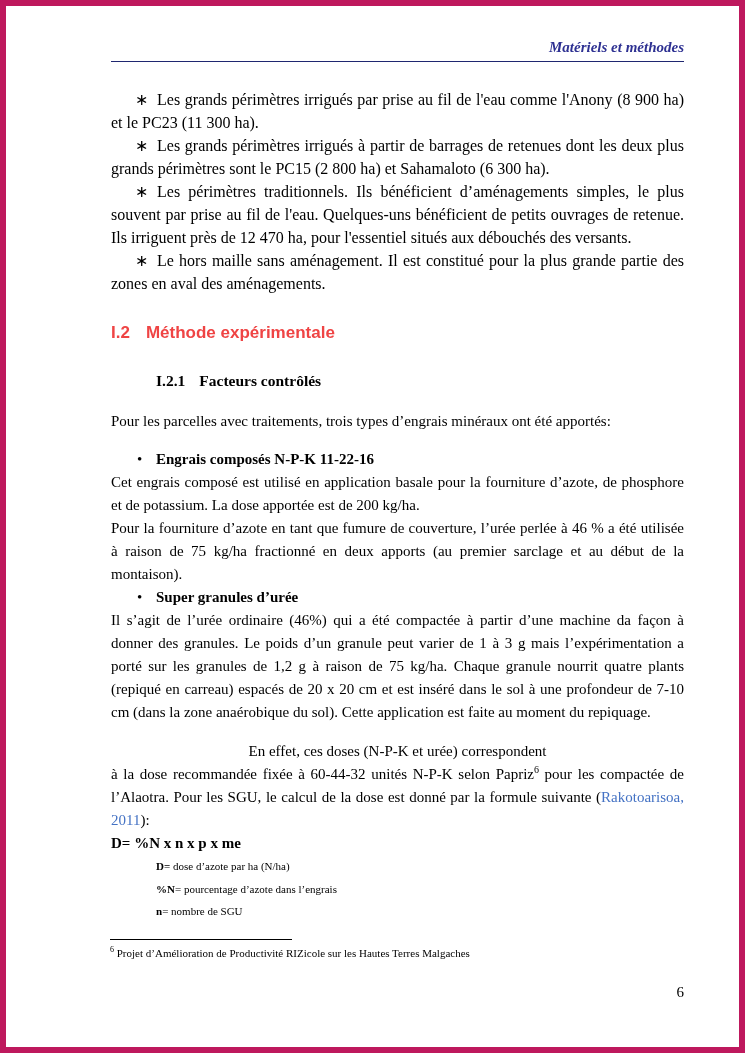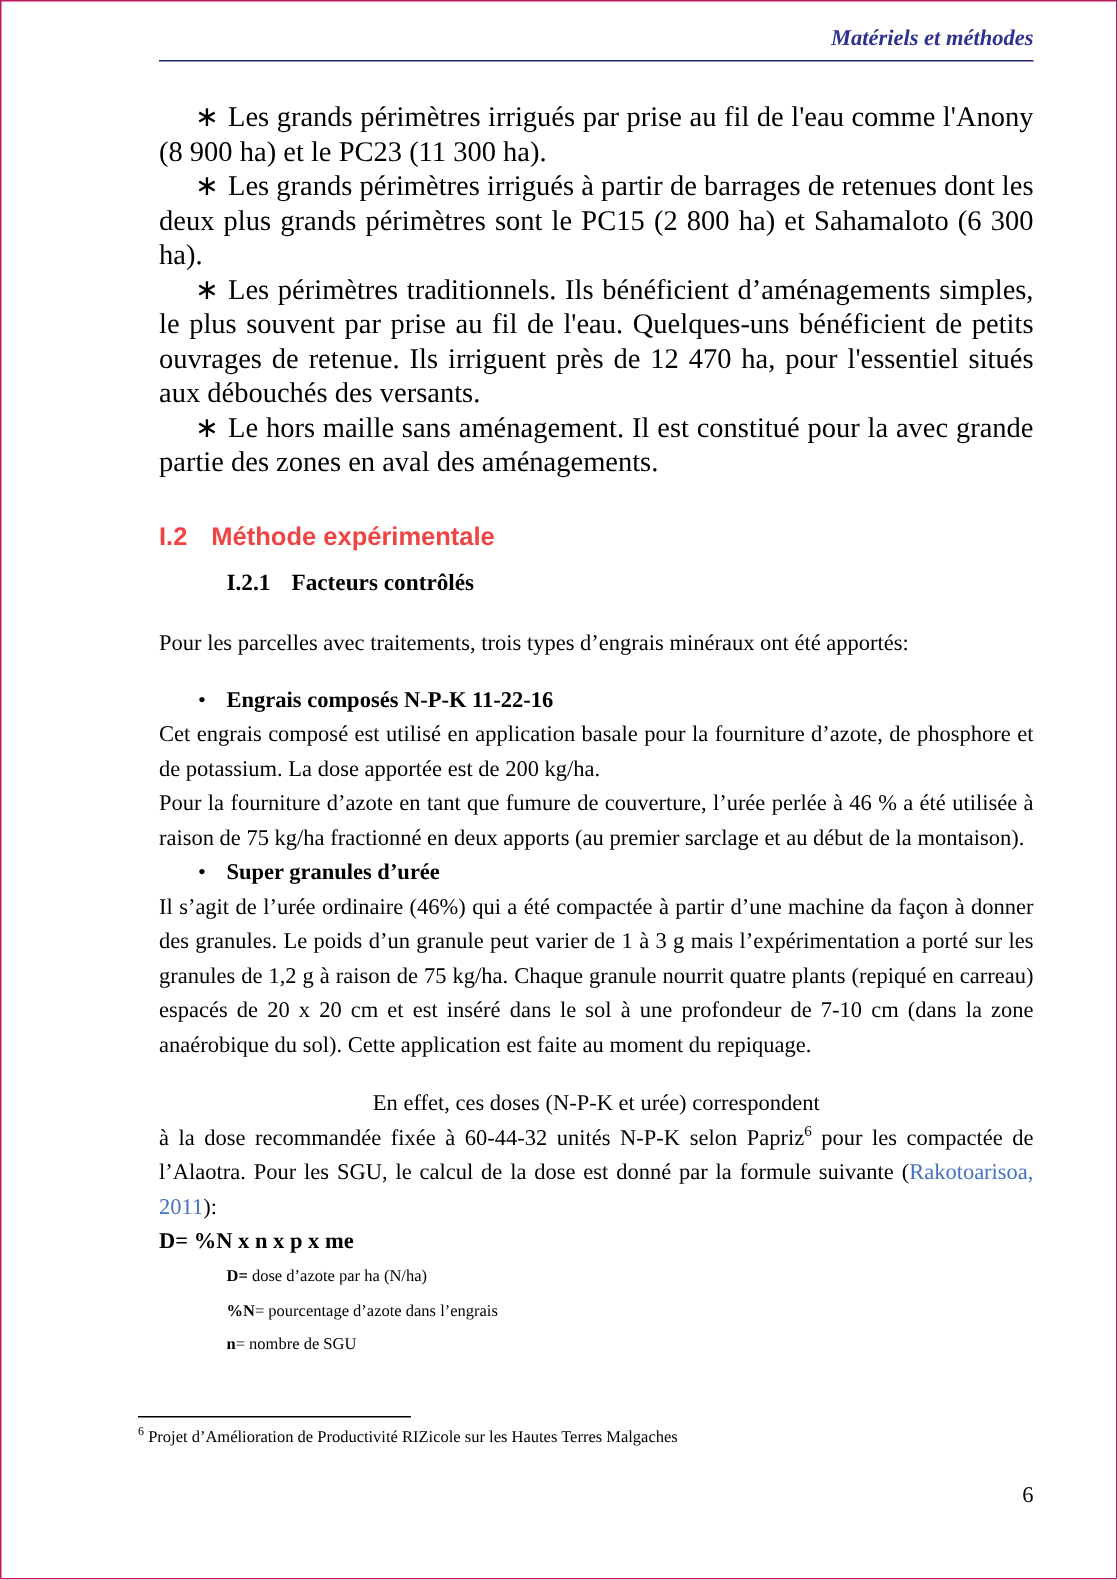--- a/index.html
+++ b/index.html
@@ -2,54 +2,54 @@
 <html><head>
 <meta charset="utf-8">
 <style>
   * { margin:0; padding:0; box-sizing:border-box; }
   html,body { background:#ffffff; }
   body { font-family:"Liberation Serif", serif; color:#000; }
   .page {
     position:relative;
     width:745px; height:1053px;
     background:#ffffff;
-    border:1px solid #be185d;
-    padding:16px 55px 0 105px;
+    border:6px solid #be185d;
+    padding:32px 55px 0 105px;
     overflow:hidden;
   }
   
   .header {
     text-align:right;
     padding-bottom:5px;
     border-bottom:1.5px solid #1f2770;
   }
   .header-title {
     color:#2e3192;
     font-weight:bold;
     font-style:italic;
     font-size:15px;
   }
   
   .t15 { font-size:15px; line-height:23px; }
   .jus { text-align:justify; }
   .intro { margin-top:26px; }
-  .star-par { font-size:19px; line-height:23px; text-align:justify; text-indent:24px; }
+  .star-par { font-size:16px; line-height:23px; text-align:justify; text-indent:24px; }
   .star { display:inline-block; width:22px; text-indent:0; }
   
   .sec {
     margin-top:27px;
     font-family:"Liberation Sans", sans-serif;
     font-weight:bold;
     font-size:17px;
     line-height:22px;
     color:#ef4444;
   }
   .sec .num { margin-right:16px; }
   .subsec {
-    margin-top:9px;
+    margin-top:26px;
     margin-left:45px;
     font-weight:bold;
     font-size:15.5px;
     line-height:22px;
   }
   .subsec .num { margin-right:14px; }
   .subsubsec {
     margin-top:15px;
     margin-left:90px;
     font-size:15px;
@@ -71,21 +71,21 @@
     text-align:left;
     font-weight:bold;
     font-size:15px;
     line-height:23px;
   }
   .def { margin-left:45px; font-size:11px; line-height:22.5px; }
   .def b { font-weight:bold; }
   
   .footnote-area {
     position:absolute;
-    left:91px; right:55px;
+    left:104px; right:55px;
     bottom:86px;
   }
   .fn-rule { width:182px; border-top:1px solid #000; margin-bottom:6px; }
   .fn { font-size:11px; line-height:15px; }
   .fn sup { font-size:8px; }
   
   .page-num {
     position:absolute;
     right:55px; bottom:46px;
     font-size:15px;
@@ -97,21 +97,21 @@
 <div class="page">
 
   <div class="header">
     <span class="header-title">Matériels et méthodes</span>
   </div>
 
   <div class="intro">
     <p class="star-par"><span class="star">∗</span><span>Les grands périmètres irrigués par prise au fil de l'eau comme l'Anony (8 900 ha) et le PC23 (11 300 ha).</span></p>
     <p class="star-par"><span class="star">∗</span><span>Les grands périmètres irrigués à partir de barrages de retenues dont les deux plus grands périmètres sont le PC15 (2 800 ha) et Sahamaloto (6 300 ha).</span></p>
     <p class="star-par"><span class="star">∗</span><span>Les périmètres traditionnels. Ils bénéficient d’aménagements simples, le plus souvent par prise au fil de l'eau. Quelques-uns bénéficient de petits ouvrages de retenue. Ils  irriguent près de 12 470 ha, pour l'essentiel situés aux débouchés des versants.</span></p>
-    <p class="star-par"><span class="star">∗</span><span>Le hors maille sans aménagement. Il est constitué pour la avec grande partie des zones en aval des aménagements.</span></p>
+    <p class="star-par"><span class="star">∗</span><span>Le hors maille sans aménagement. Il est constitué pour la plus grande partie des zones en aval des aménagements.</span></p>
   </div>
 
   <h1 class="sec"><span class="num">I.2</span><span>Méthode expérimentale</span></h1>
 
   <h2 class="subsec"><span class="num">I.2.1</span><span>Facteurs contrôlés</span></h2>
 
 
   <p class="t15 jus par-intro">Pour les parcelles avec traitements, trois types d’engrais minéraux ont été apportés:</p>
 
   <p class="dot-item first"><span class="dot">•</span><b>Engrais composés N-P-K 11-22-16</b></p>

